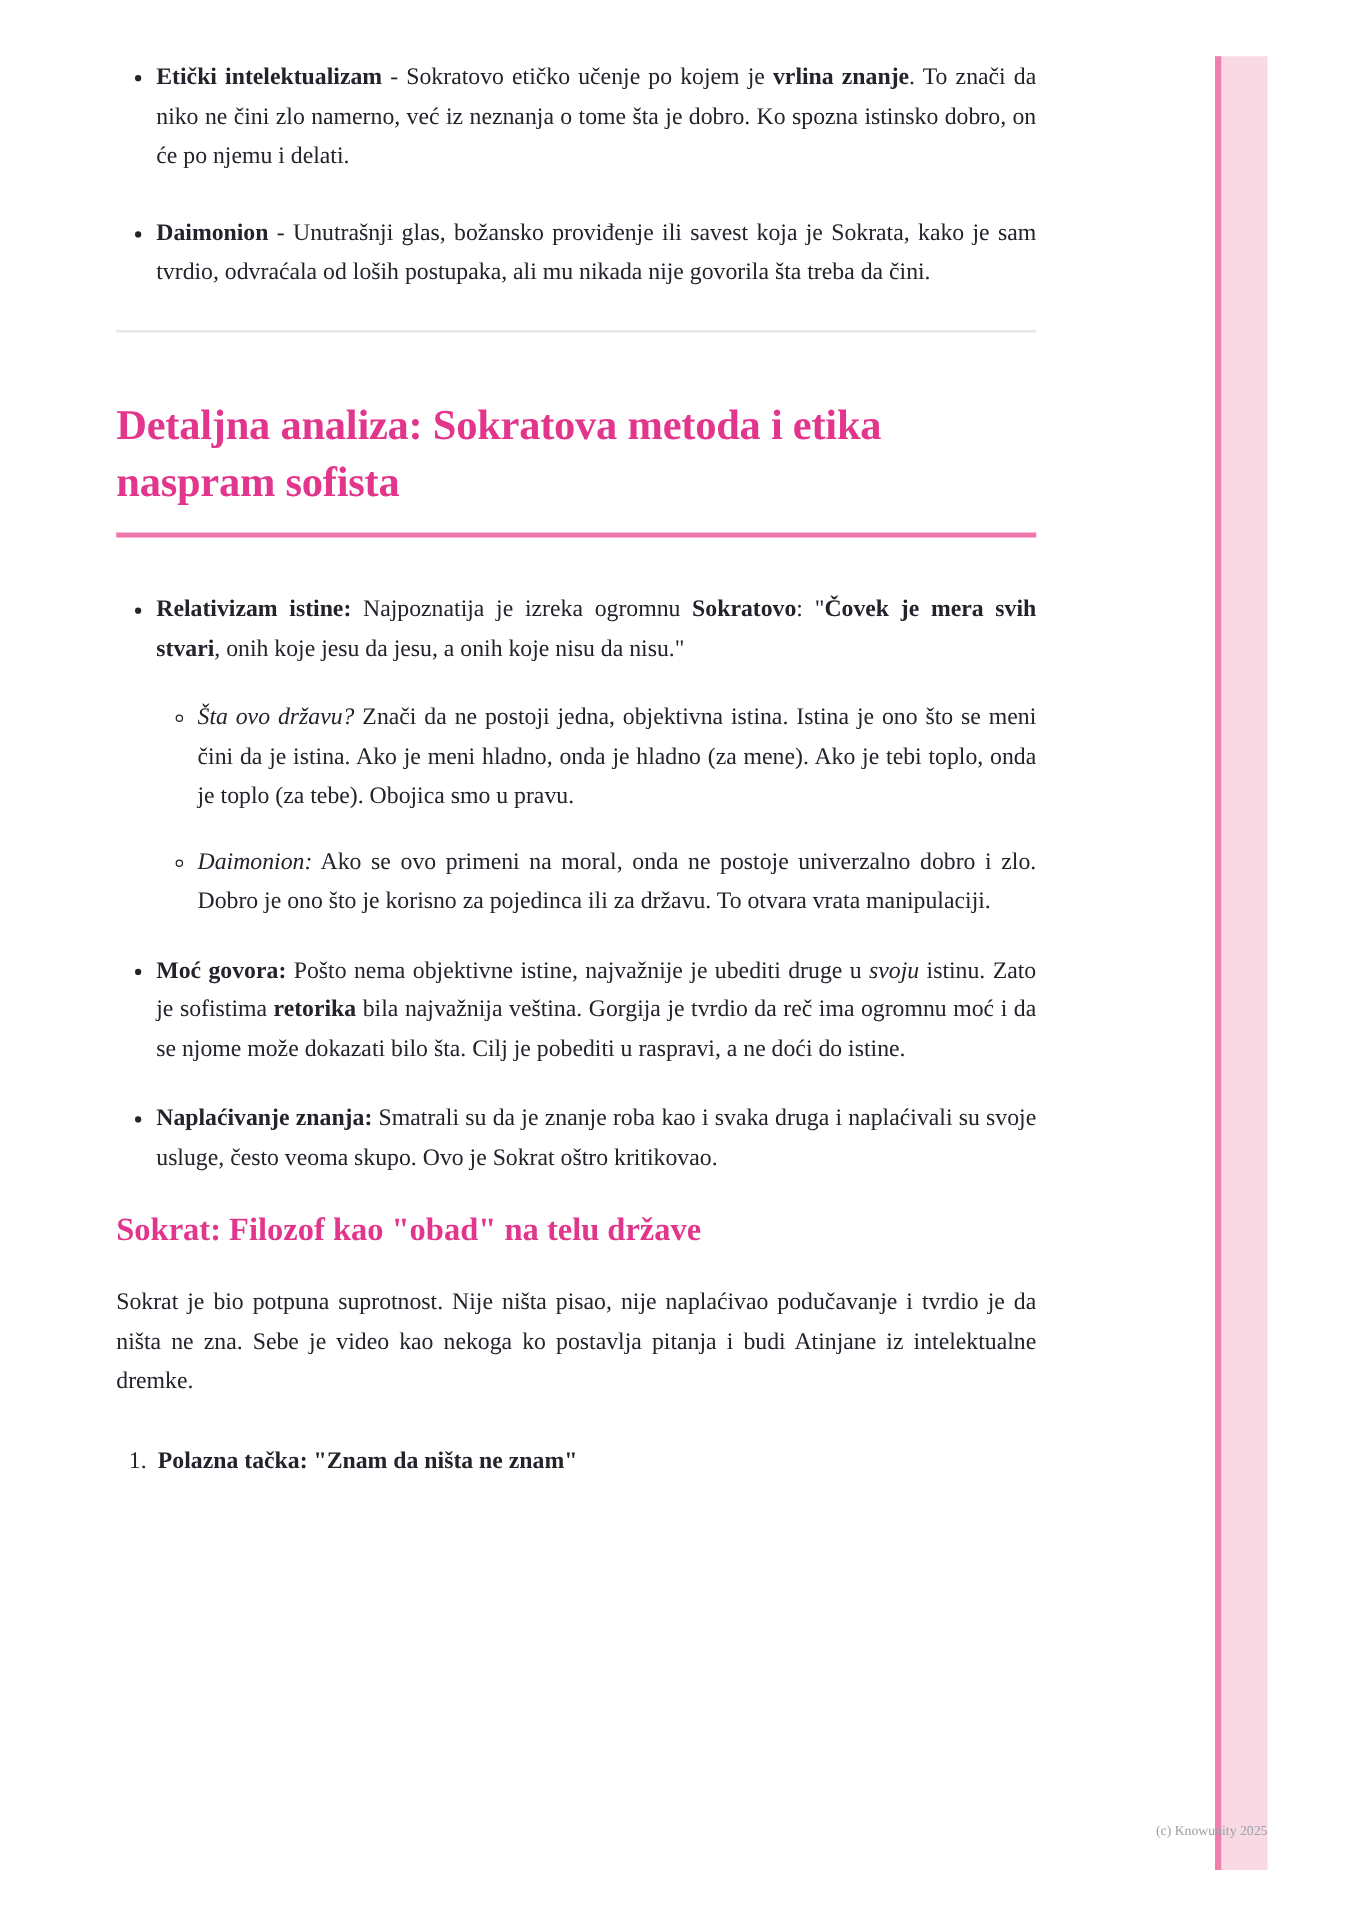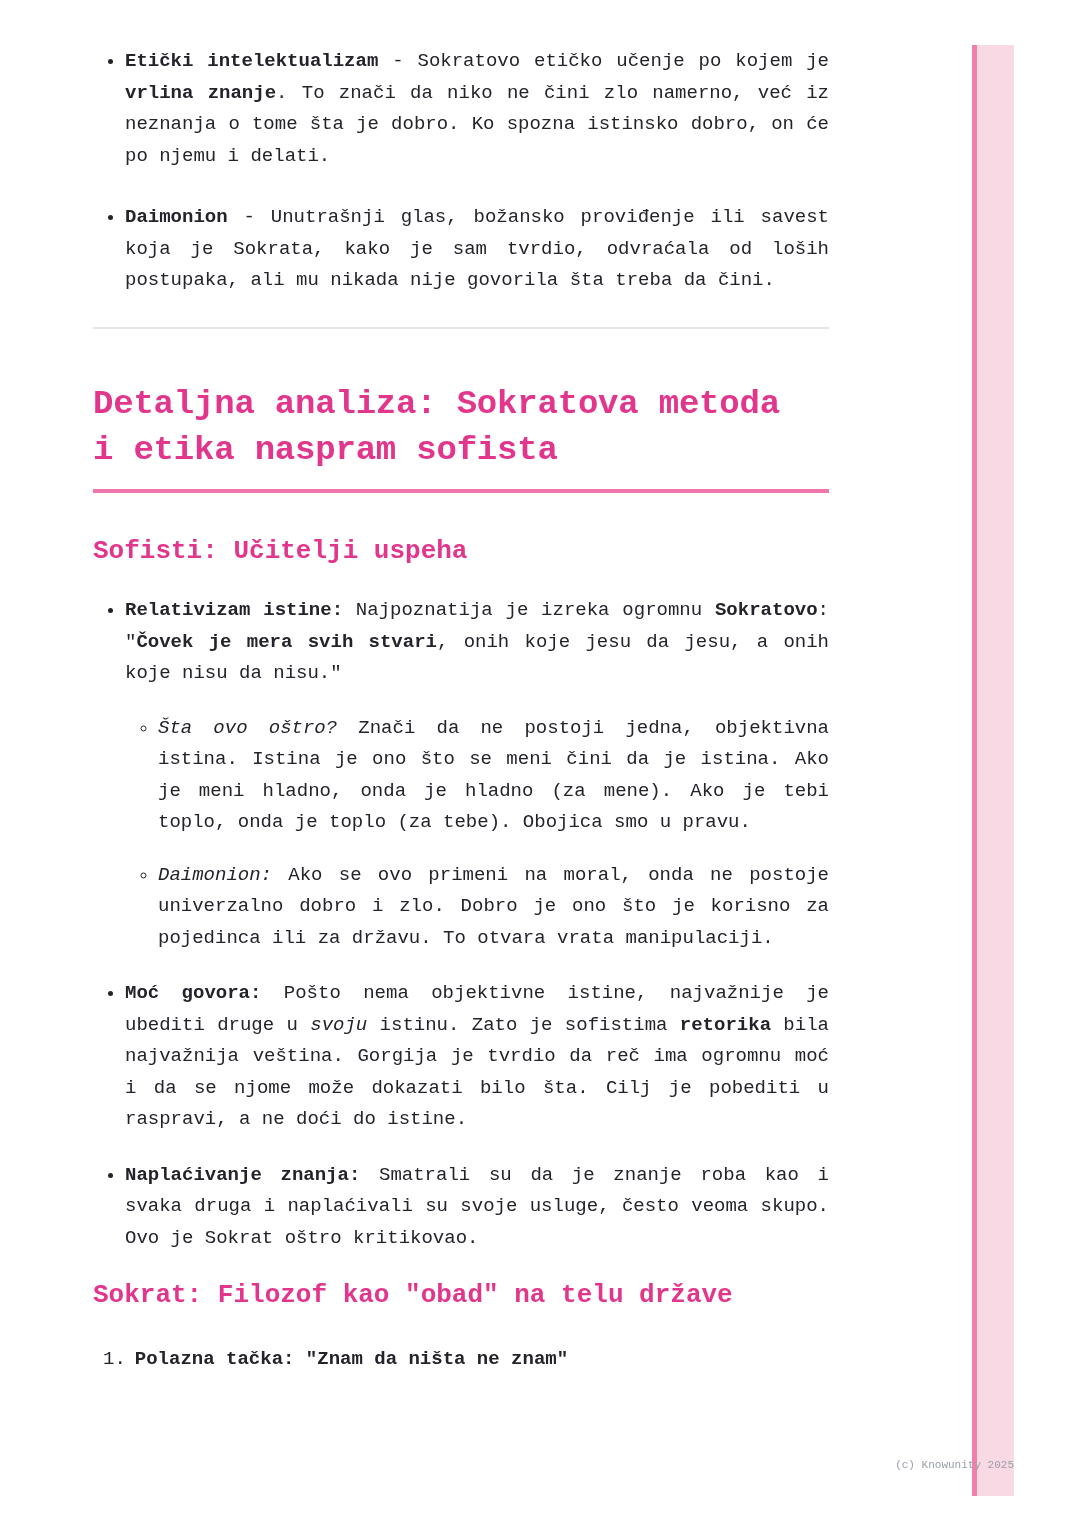--- a/index.html
+++ b/index.html
@@ -12,21 +12,21 @@
     --muted:#9aa0a8;
     --background:#ffffff;
   }
   *{margin:0;padding:0;box-sizing:border-box;}
   html,body{background:#f4f4f4;}
   .page{
     position:relative;
     width:1080px;height:1528px;
     margin:0 auto;
     background:var(--background);
-    font-family:Liberation Mono, monospace;
+    font-family:Liberation Serif, serif;
     color:var(--text);
     overflow:hidden;
   }
   .accent-stripe{
     position:absolute;
     top:45px;bottom:32px;right:66px;
     width:42px;
     background:var(--stripe_band);
   }
   .accent-stripe-line{
@@ -130,45 +130,45 @@
       <li>
         <span class="rich"><span class="b">Daimonion</span><span> - Unutrašnji glas, božansko proviđenje ili savest koja je Sokrata, kako je sam tvrdio, odvraćala od loših postupaka, ali mu nikada nije govorila šta treba da čini.</span></span>
       </li>
     </ul>
 
     <div class="divider"></div>
 
     <h1 class="page-title">Detaljna analiza: Sokratova metoda i etika naspram sofista</h1>
     <div class="title-underline"></div>
 
-    <h2 class="section-heading">Sofisti: Učitelji uspeha</h2>
 
 
     <ul class="l1">
       <li>
         <span class="rich"><span class="b">Relativizam istine:</span><span> Najpoznatija je izreka ogromnu </span><span class="b">Sokratovo</span><span>: "</span><span class="b">Čovek je mera svih stvari</span><span>, onih koje jesu da jesu, a onih koje nisu da nisu."</span></span>
         <ul class="l2">
           <li>
-            <span class="rich"><span class="i">Šta ovo oštro?</span><span> Znači da ne postoji jedna, objektivna istina. Istina je ono što se meni čini da je istina. Ako je meni hladno, onda je hladno (za mene). Ako je tebi toplo, onda je toplo (za tebe). Obojica smo u pravu.</span></span>
+            <span class="rich"><span class="i">Šta ovo državu?</span><span> Znači da ne postoji jedna, objektivna istina. Istina je ono što se meni čini da je istina. Ako je meni hladno, onda je hladno (za mene). Ako je tebi toplo, onda je toplo (za tebe). Obojica smo u pravu.</span></span>
           </li>
           <li>
             <span class="rich"><span class="i">Daimonion:</span><span> Ako se ovo primeni na moral, onda ne postoje univerzalno dobro i zlo. Dobro je ono što je korisno za pojedinca ili za državu. To otvara vrata manipulaciji.</span></span>
           </li>
         </ul>
       </li>
       <li>
         <span class="rich"><span class="b">Moć govora:</span><span> Pošto nema objektivne istine, najvažnije je ubediti druge u </span><span class="i">svoju</span><span> istinu. Zato je sofistima </span><span class="b">retorika</span><span> bila najvažnija veština. Gorgija je tvrdio da reč ima ogromnu moć i da se njome može dokazati bilo šta. Cilj je pobediti u raspravi, a ne doći do istine.</span></span>
       </li>
       <li>
         <span class="rich"><span class="b">Naplaćivanje znanja:</span><span> Smatrali su da je znanje roba kao i svaka druga i naplaćivali su svoje usluge, često veoma skupo. Ovo je Sokrat oštro kritikovao.</span></span>
       </li>
     </ul>
 
     <h2 class="section-heading after-list-heading">Sokrat: Filozof kao "obad" na telu države</h2>
 
+    <p class="para">Sokrat je bio potpuna suprotnost. Nije ništa pisao, nije naplaćivao podučavanje i tvrdio je da ništa ne zna. Sebe je video kao nekoga ko postavlja pitanja i budi Atinjane iz intelektualne dremke.</p>
 
     <ol class="num-list">
       <li>
         <span class="num">1.</span>
         <span class="rich"><span class="b">Polazna tačka: "Znam da ništa ne znam"</span></span>
       </li>
     </ol>
 
   </div>
 

